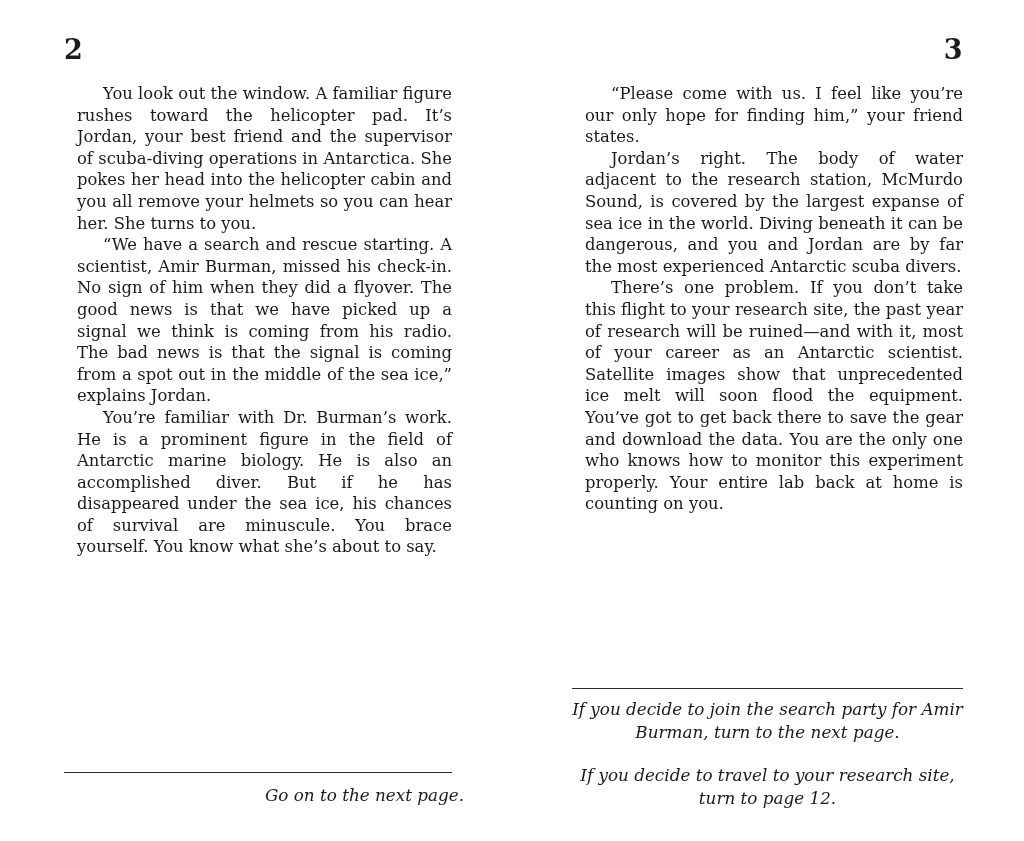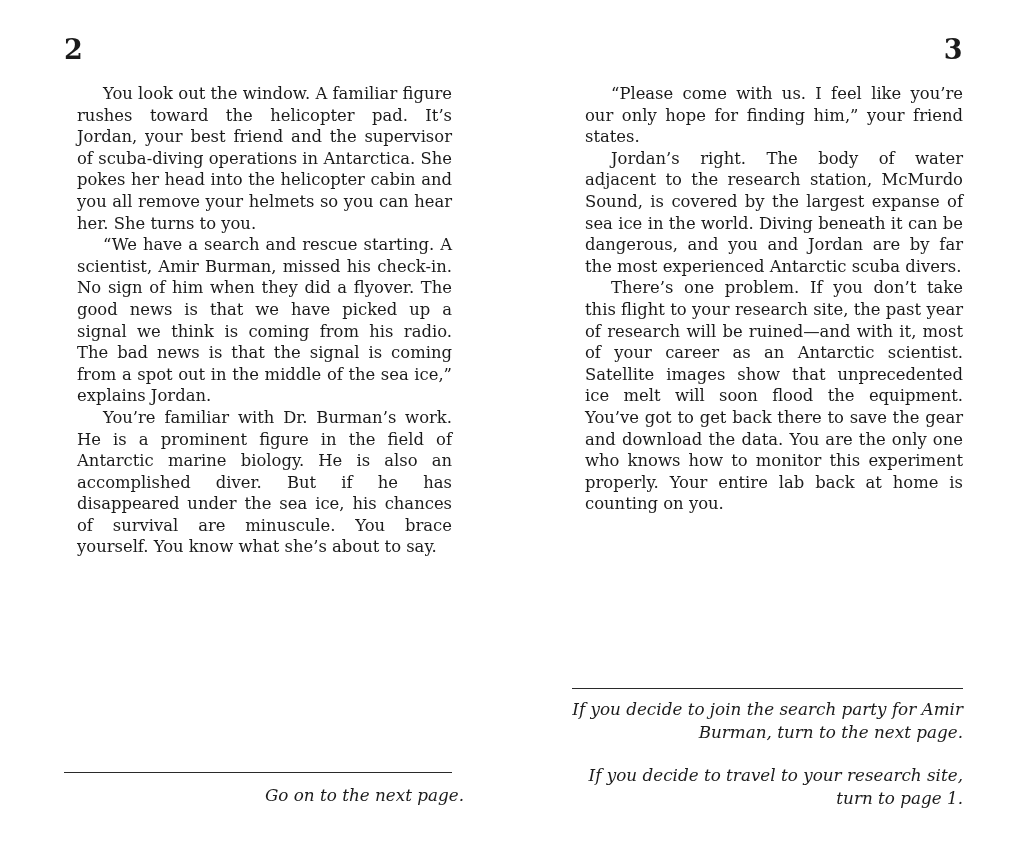--- a/index.html
+++ b/index.html
@@ -59,21 +59,21 @@
   .choices {
     position: absolute;
     top: 662px;
     left: 0;
     width: 100%;
   }
   .choice {
     font-style: italic;
     font-size: 16.8px;
     line-height: 22.5px;
-    text-align: right;
+    text-align: center;
     margin-bottom: 21px;
   }
 </style>
 </head>
 <body>
 
 <div class="spread">
 
   <div class="page page-left">
     <div class="page-number">2</div>
@@ -93,17 +93,17 @@
 
     <div class="body-text">
       <p>“Please come with us. I feel like you’re our only hope for finding him,” your friend states.</p>
       <p>Jordan’s right. The body of water adjacent to the research station, McMurdo Sound, is covered by the largest expanse of sea ice in the world. Diving beneath it can be dangerous, and you and Jordan are by far the most experienced Antarctic scuba divers.</p>
       <p>There’s one problem. If you don’t take this flight to your research site, the past year of research will be ruined—and with it, most of your career as an Antarctic scientist. Satellite images show that unprecedented ice melt will soon flood the equipment. You’ve got to get back there to save the gear and download the data. You are the only one who knows how to monitor this experiment properly. Your entire lab back at home is counting on you.</p>
     </div>
 
     <hr class="footer-rule">
     <div class="choices">
       <div class="choice">If you decide to join the search party for Amir Burman, turn to the next page.</div>
-      <div class="choice">If you decide to travel to your research site, turn to page 1.</div>
+      <div class="choice">If you decide to travel to your research site, turn to page 12.</div>
     </div>
   </div>
 
 </div>
 
 </body></html>

